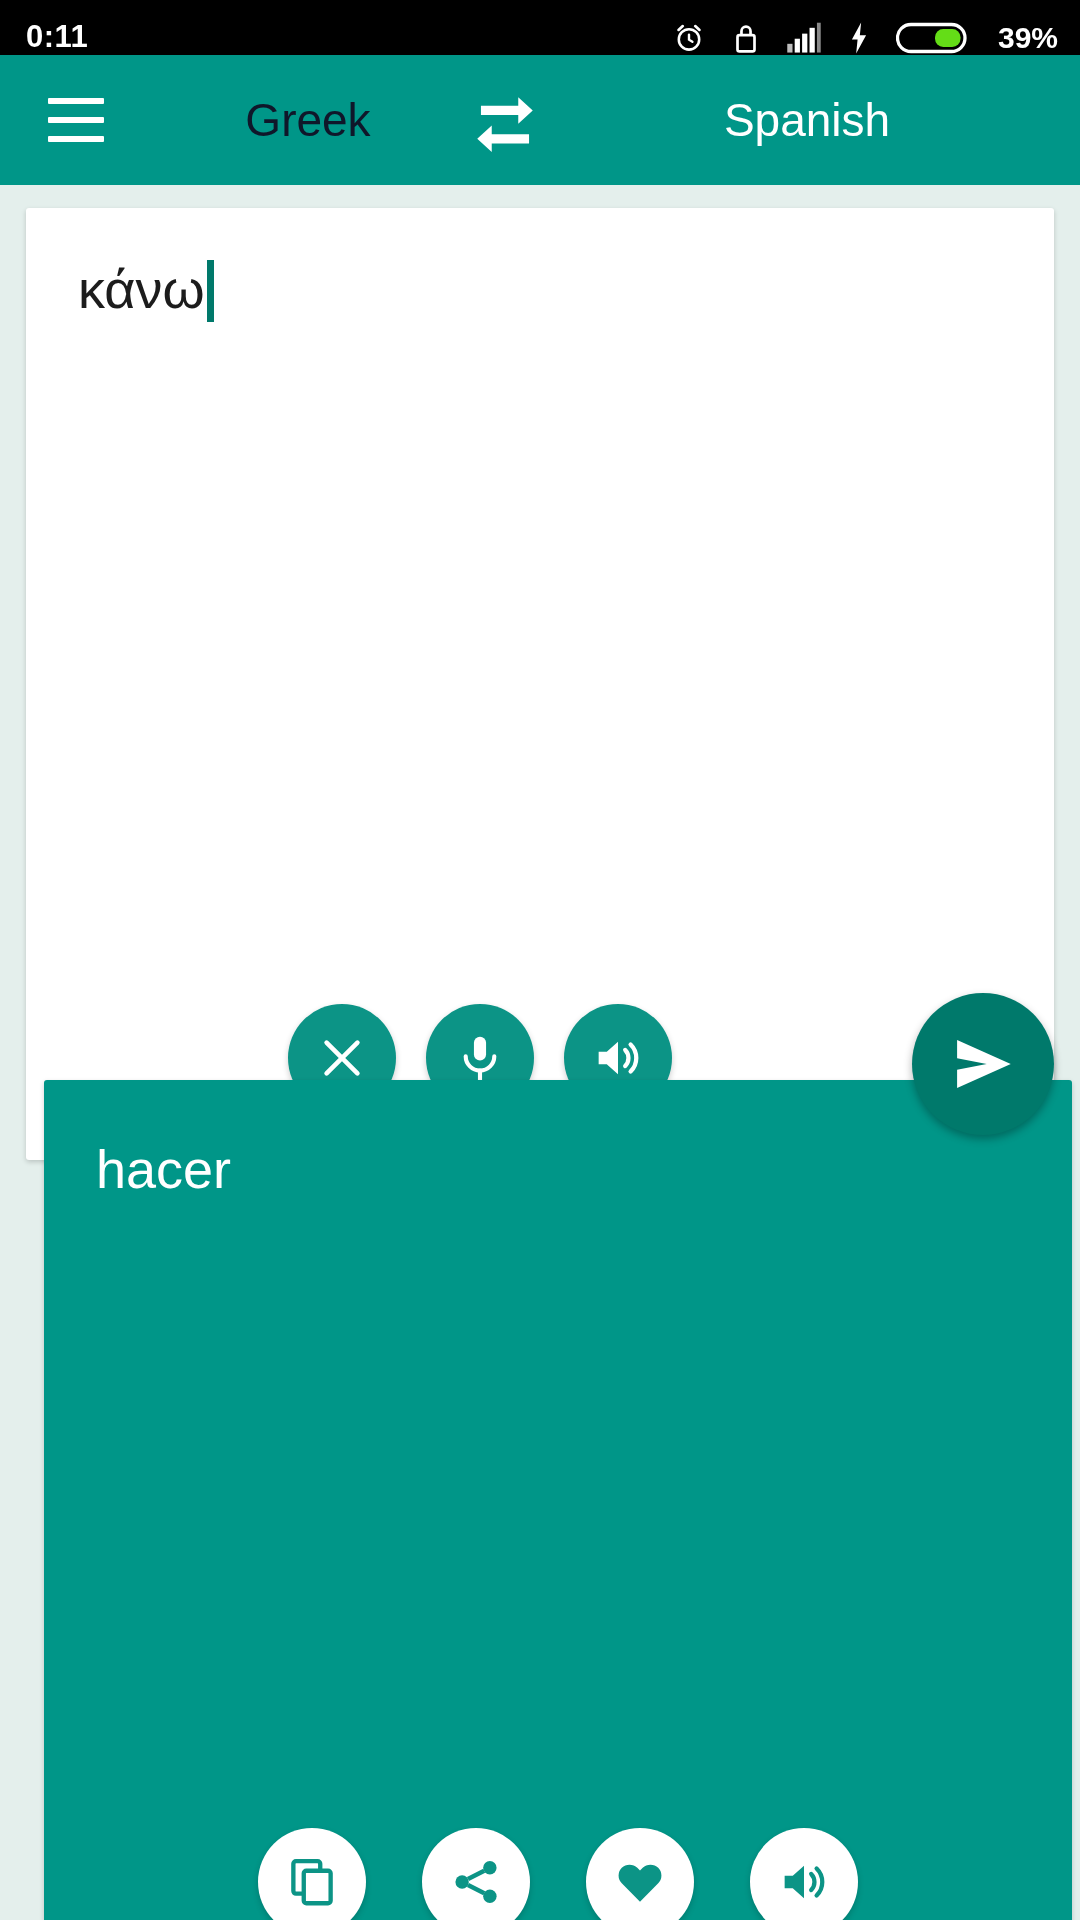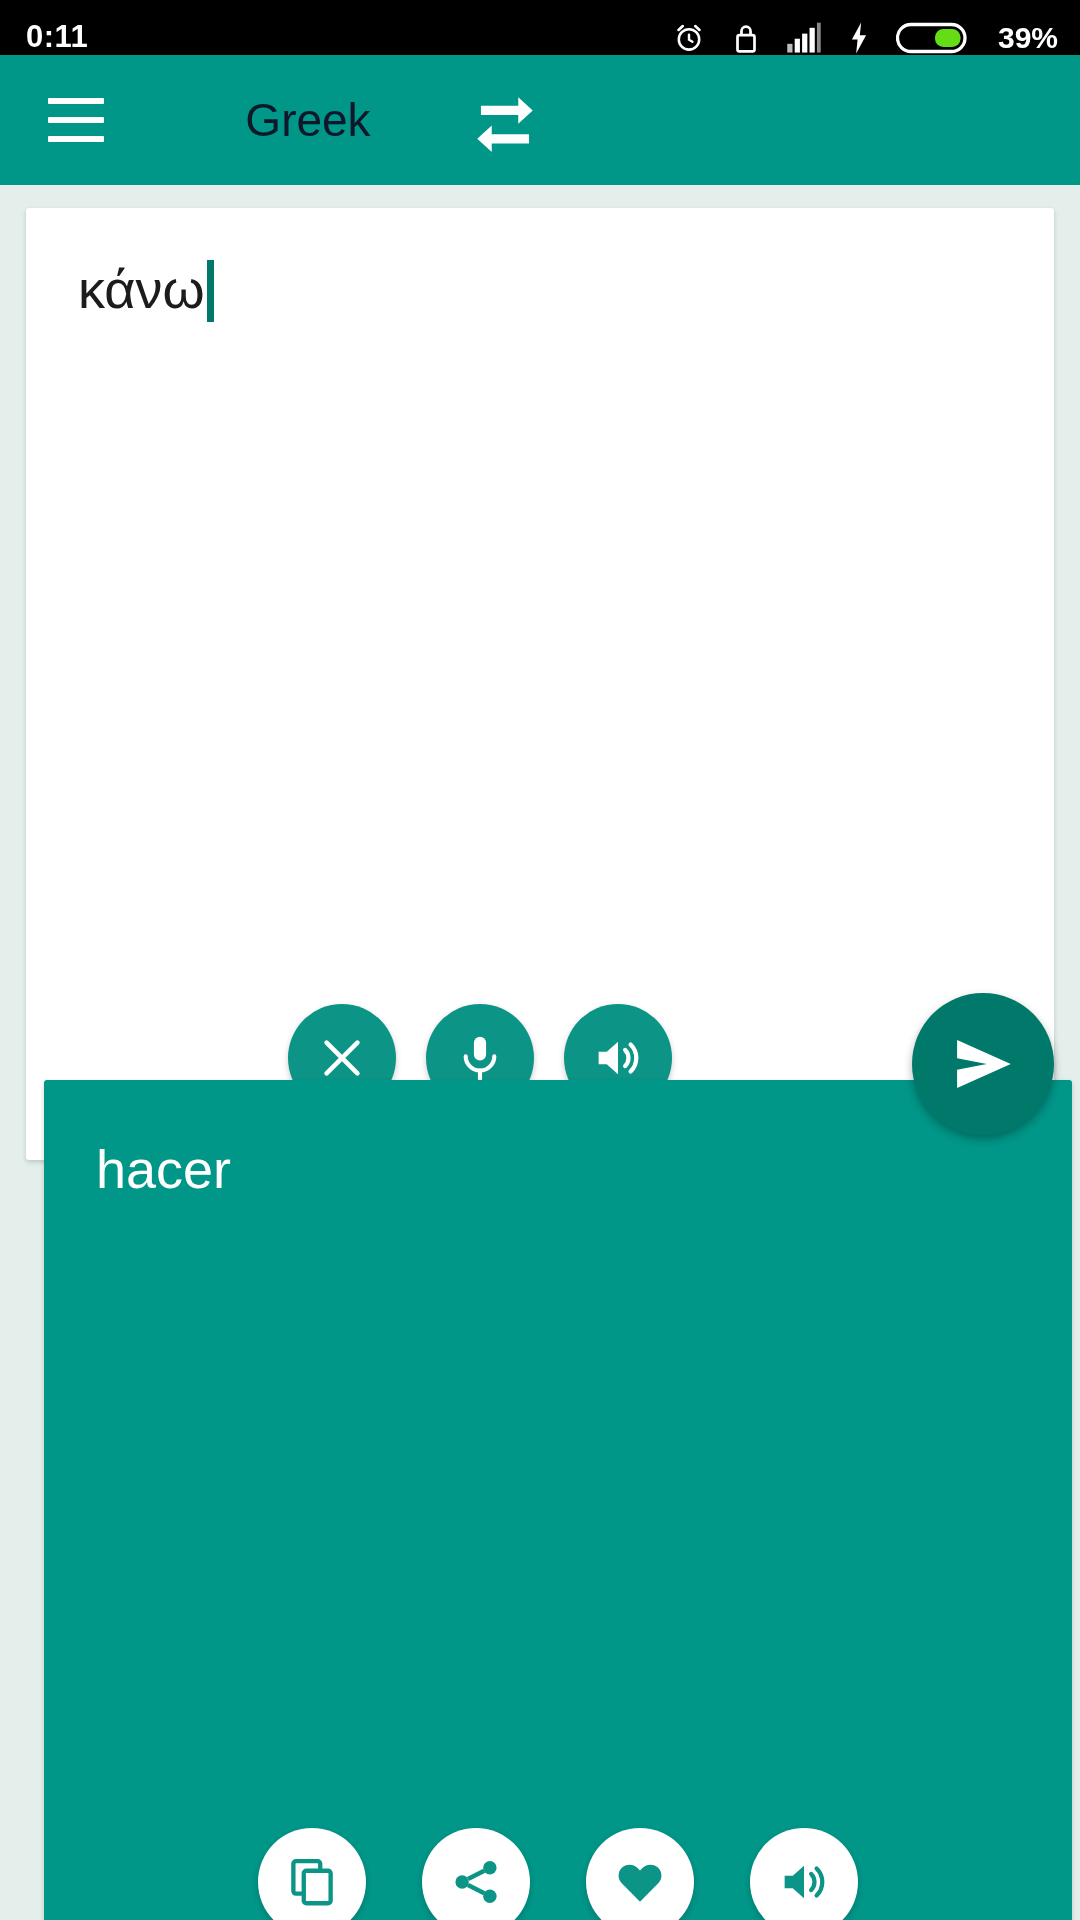--- a/index.html
+++ b/index.html
@@ -154,20 +154,21 @@
 
   <div id="lang-source">Greek</div>
 
   <div id="swap-button">
     <svg width="74" height="74" viewBox="0 0 24 24">
       <path d="M4.2 7.4h12.1V4.6L21 8.9l-4.7 4.3v-2.8H4.2z" fill="#fff"></path>
       <path d="M19.8 16.6H7.7v-2.8L3 18.1l4.7 4.3v-2.8h12.1z" fill="#fff"></path>
     </svg>
   </div>
 
+  <div id="lang-target">Spanish</div>
 </div>
 
 <div id="input-card">
 
   <div id="source-text-wrap">
     <div id="source-text">κάνω</div>
     <div id="text-caret"></div>
   </div>
 
   <div id="input-actions">

